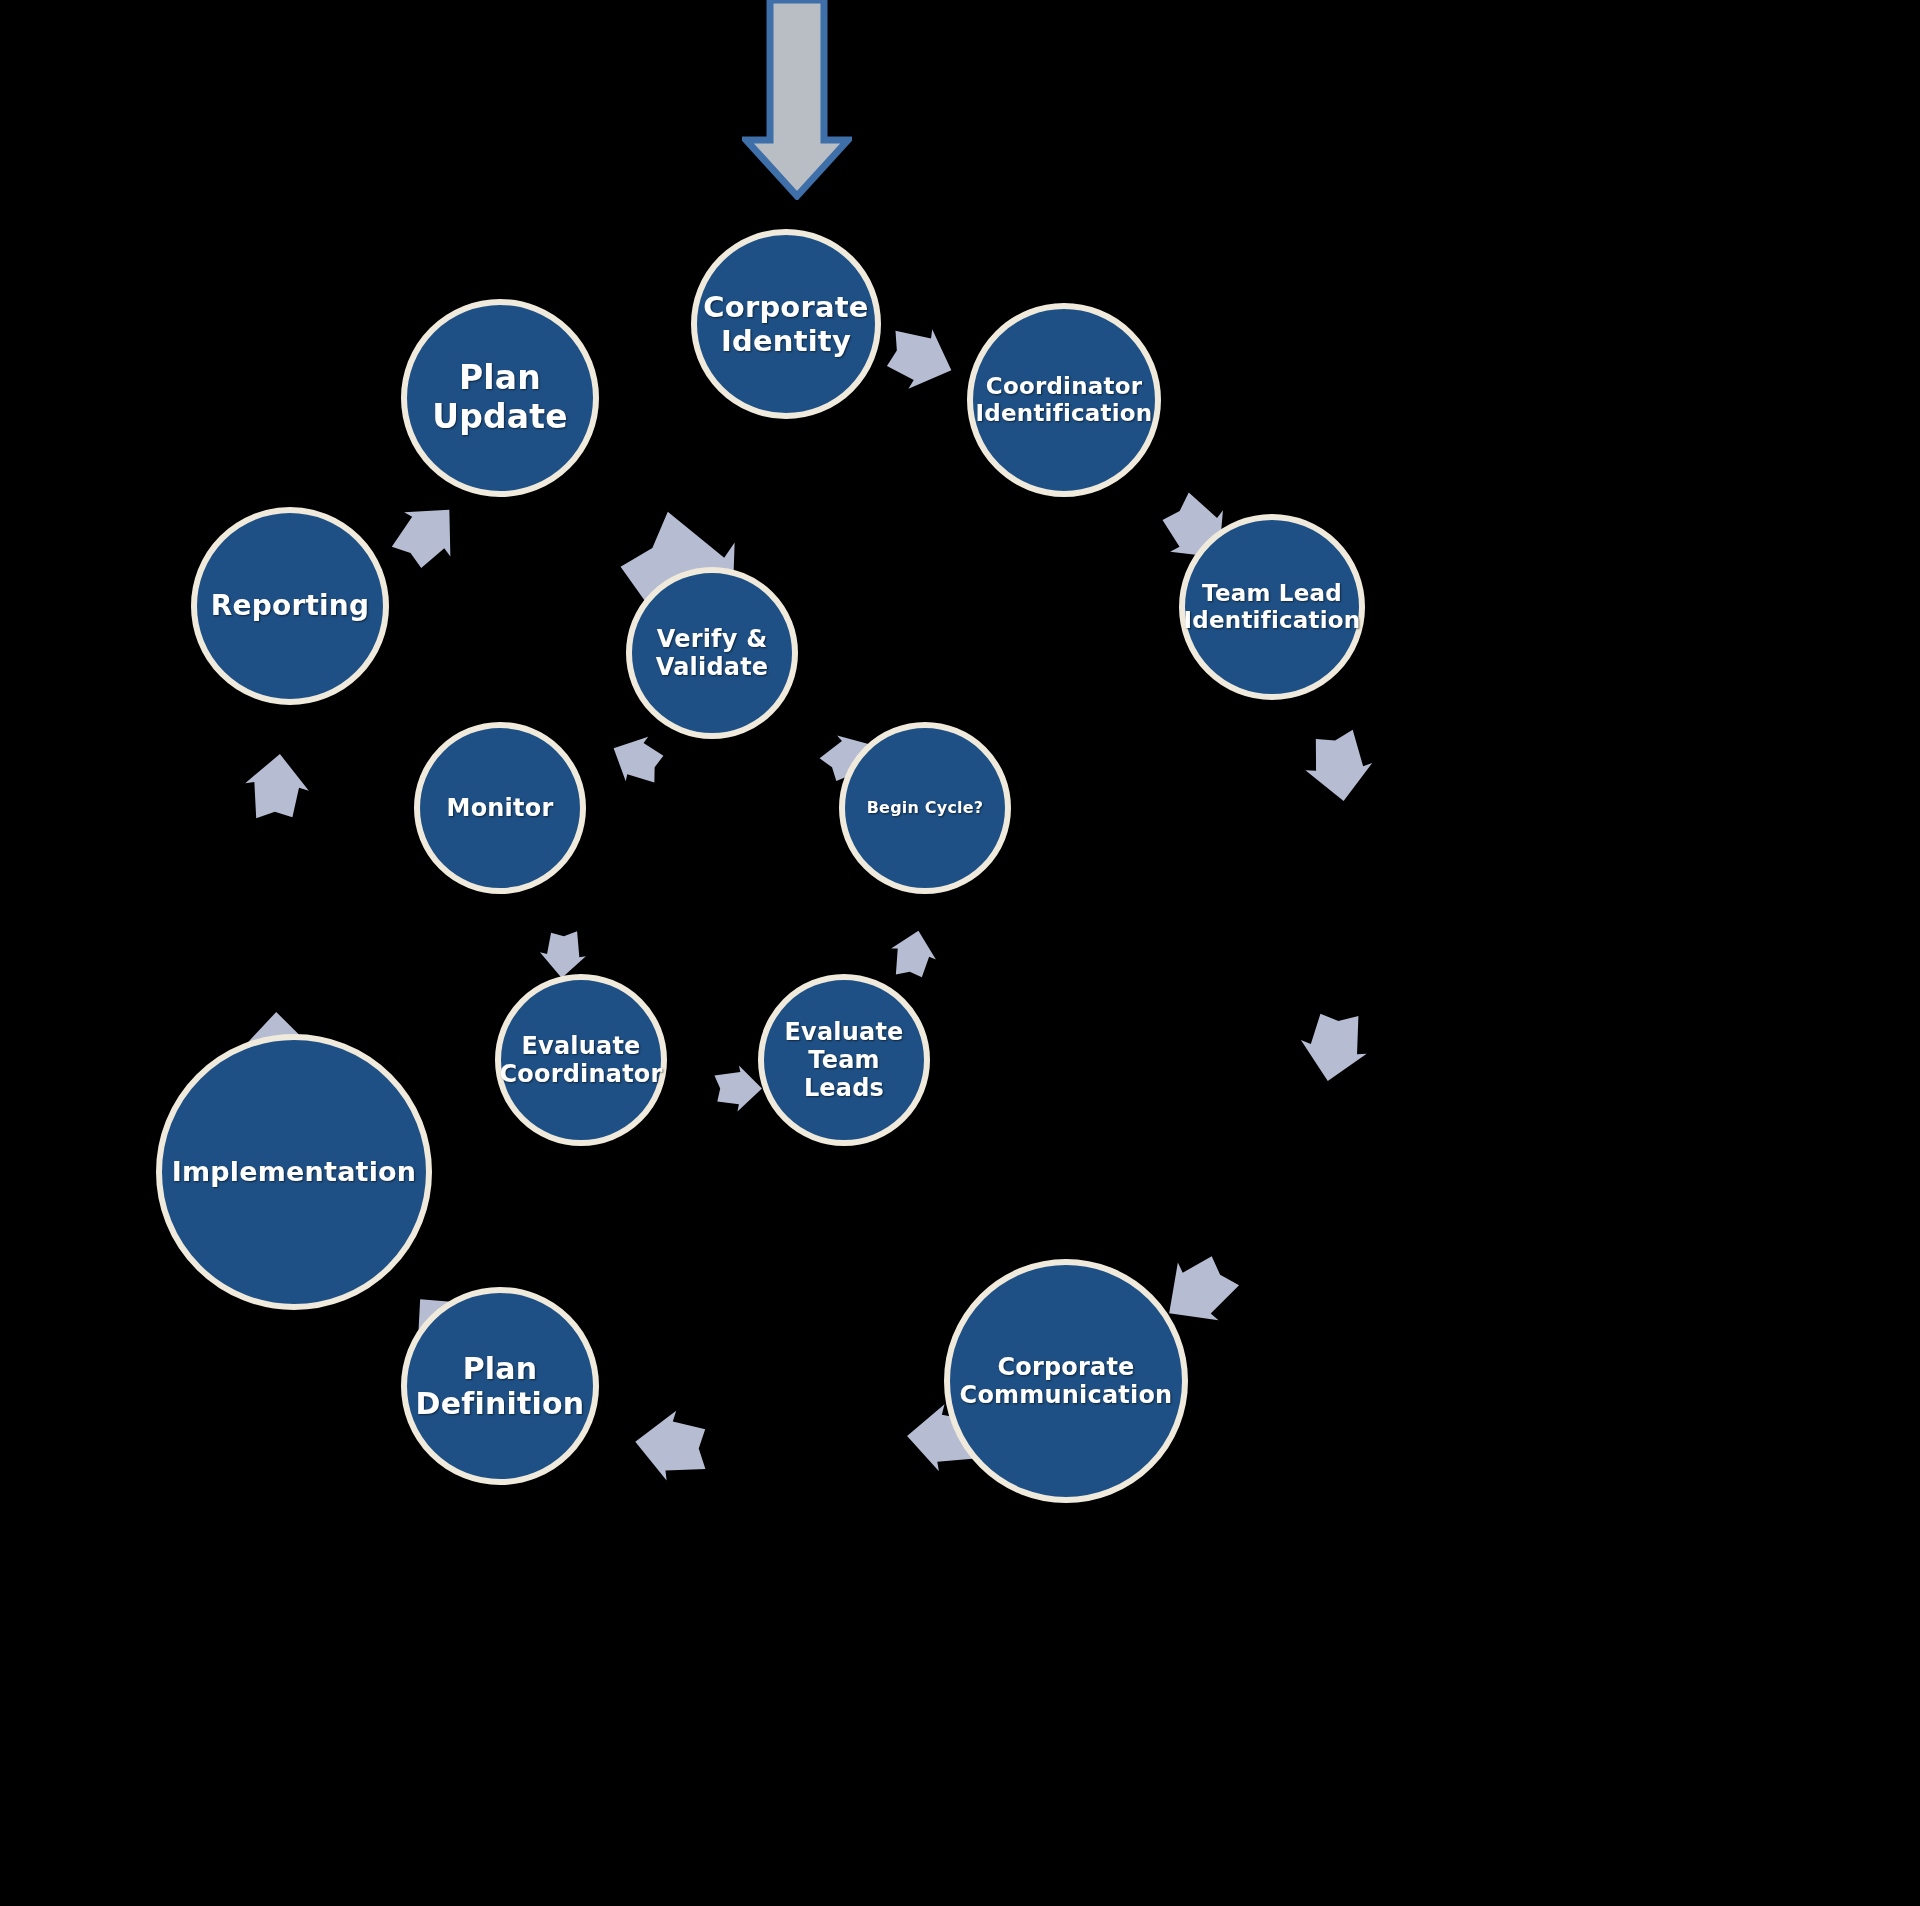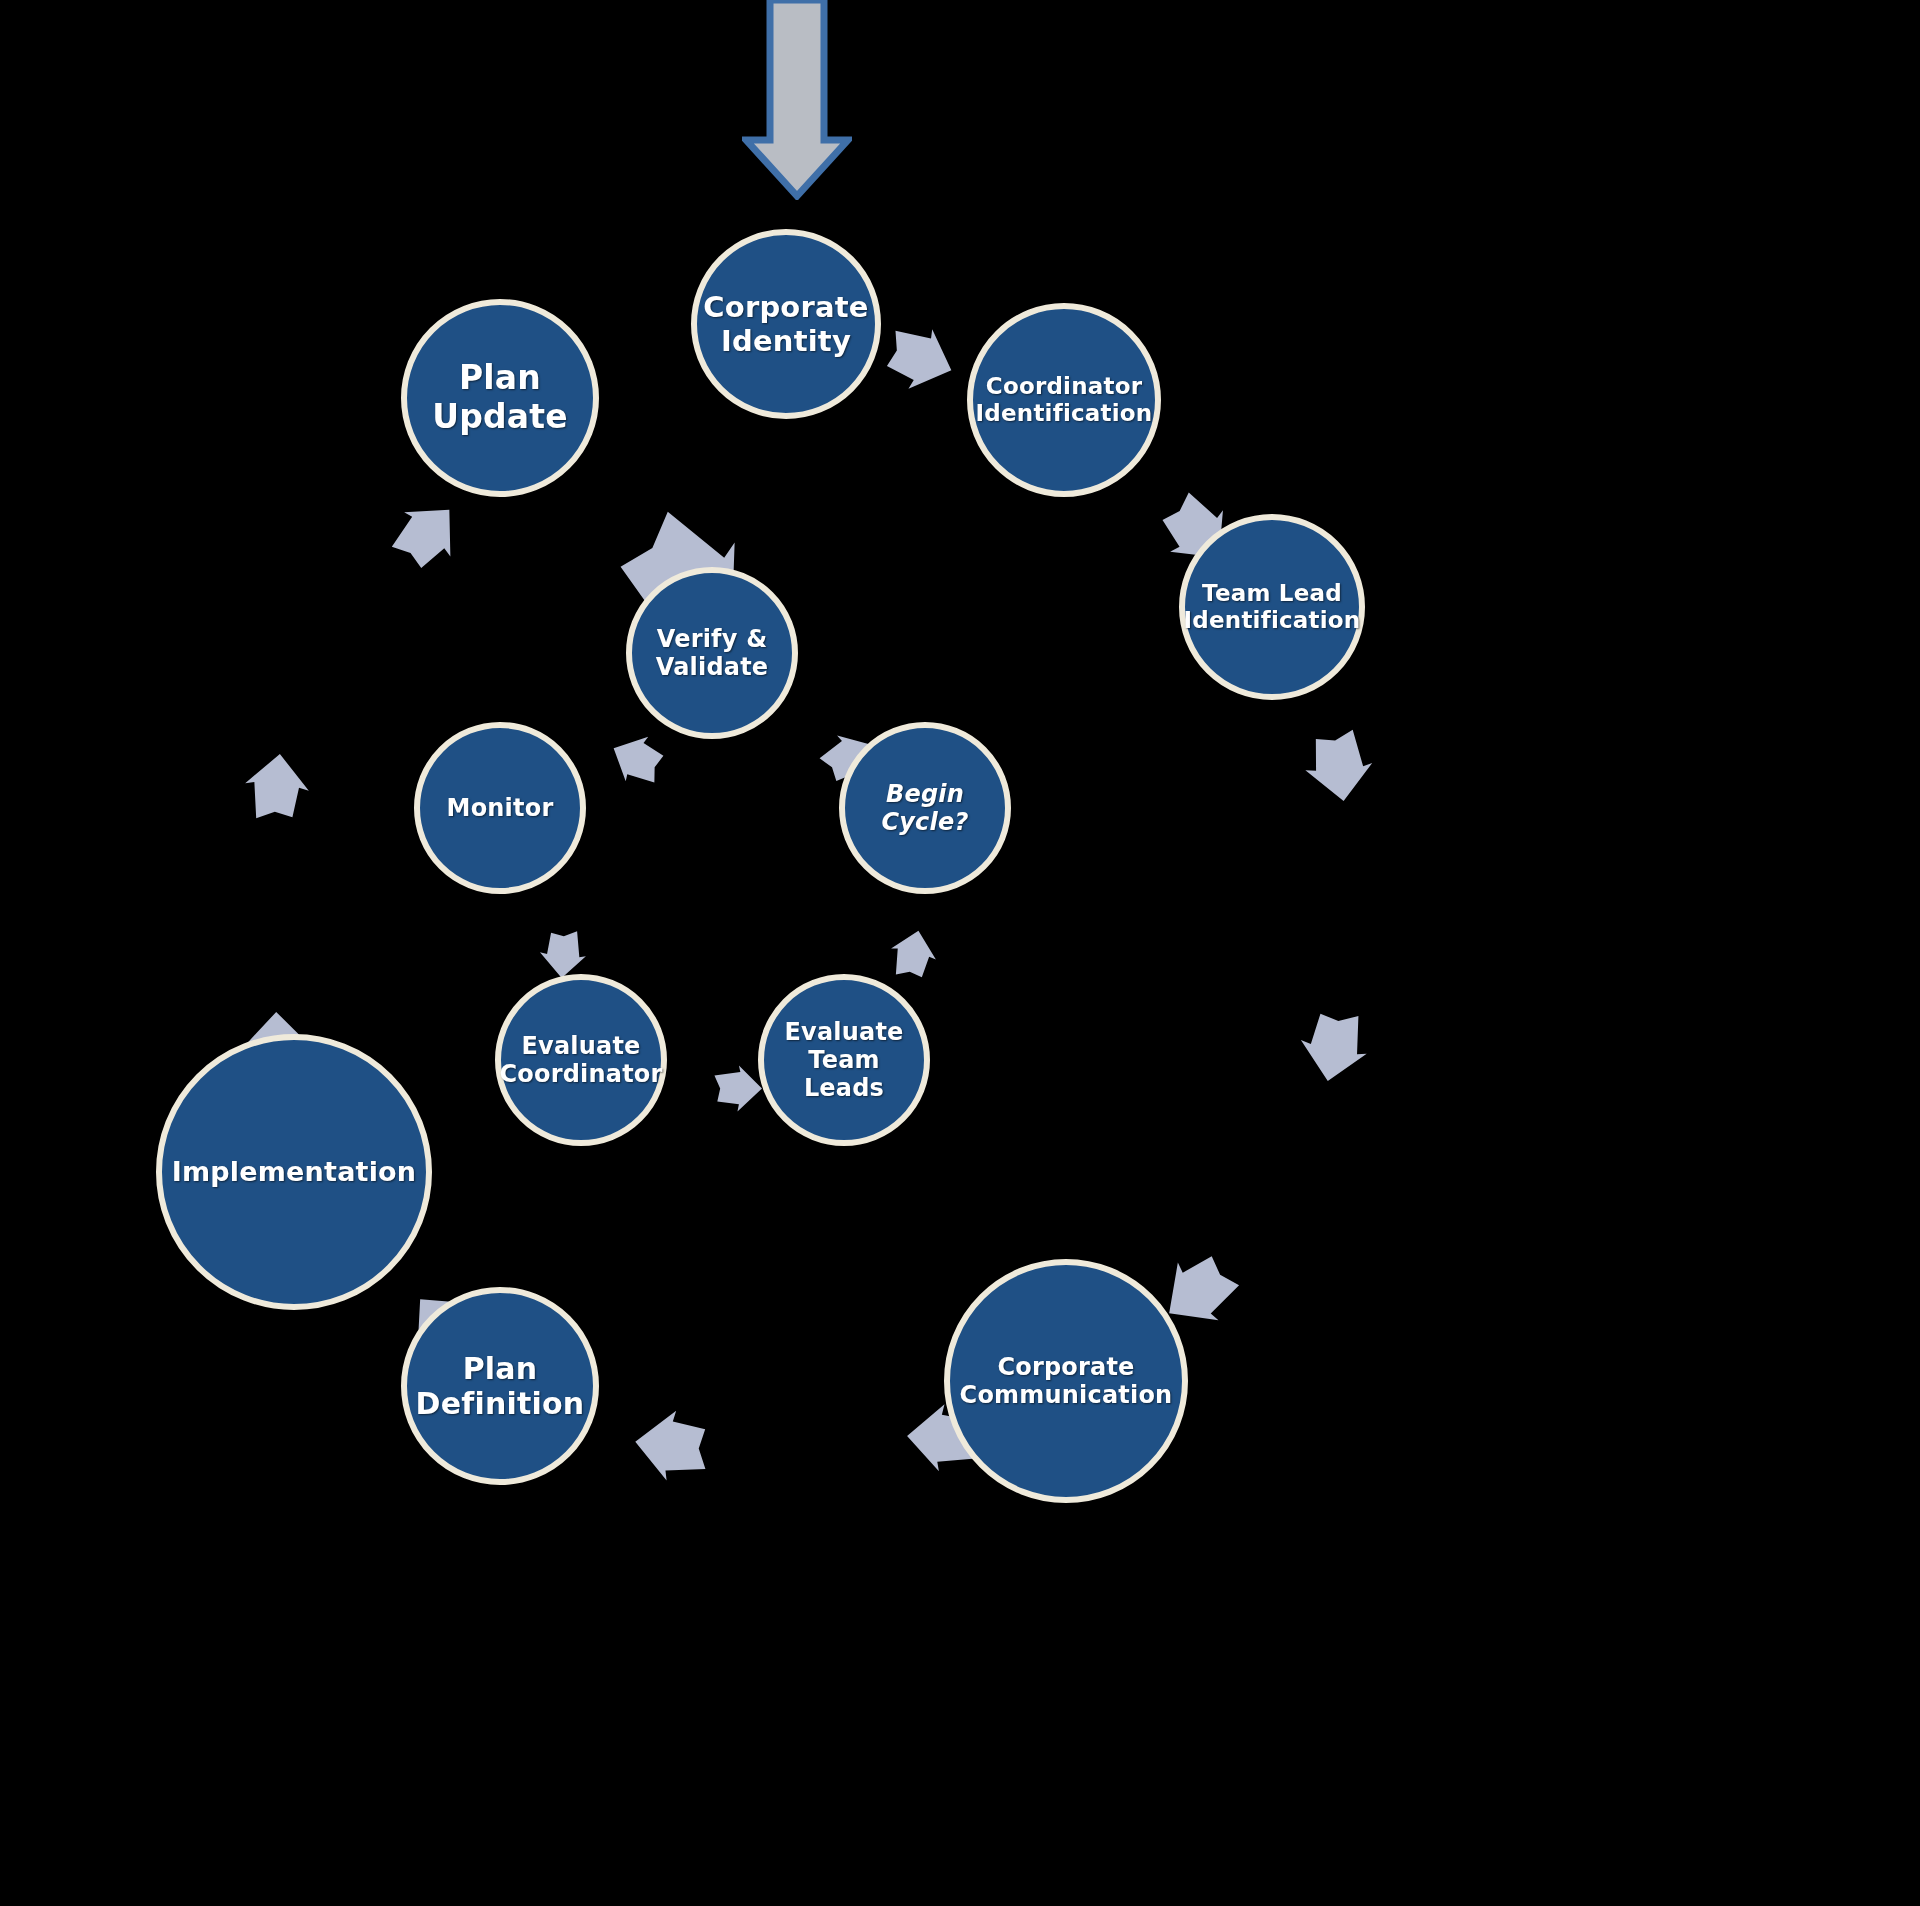--- a/index.html
+++ b/index.html
@@ -133,23 +133,24 @@
 Identity</div>
     <div class="node" style="left: 967px; top: 303px; width: 194px; height: 194px; font-size: 23px;">Coordinator
 Identification</div>
     <div class="node" style="left: 1179px; top: 514px; width: 186px; height: 186px; font-size: 23px;">Team Lead
 Identification</div>
     <div class="node" style="left: 944px; top: 1259px; width: 244px; height: 244px; font-size: 24px;">Corporate
 Communication</div>
     <div class="node" style="left: 401px; top: 1287px; width: 198px; height: 198px; font-size: 30px;">Plan
 Definition</div>
     <div class="node" style="left: 156px; top: 1034px; width: 276px; height: 276px; font-size: 27px;">Implementation</div>
+    <div class="node" style="left: 191px; top: 507px; width: 198px; height: 198px; font-size: 28px;">Reporting</div>
     <div class="node" style="left: 401px; top: 299px; width: 198px; height: 198px; font-size: 33px;">Plan
 Update</div>
     <div class="node" style="left: 414px; top: 722px; width: 172px; height: 172px; font-size: 24px;">Monitor</div>
     <div class="node" style="left: 626px; top: 567px; width: 172px; height: 172px; font-size: 24px;">Verify &amp;
 Validate</div>
     <div class="node" style="left: 495px; top: 974px; width: 172px; height: 172px; font-size: 24px;">Evaluate
 Coordinator</div>
     <div class="node" style="left: 758px; top: 974px; width: 172px; height: 172px; font-size: 24px;">Evaluate
 Team Leads</div>
-    <div class="node" style="left: 839px; top: 722px; width: 172px; height: 172px; font-size: 24px; font-style: italic;">Begin Cycle?</div>
+    <div class="node" style="left: 839px; top: 722px; width: 172px; height: 172px; font-size: 16px;">Begin Cycle?</div>
   </div>
 
 </body></html>

